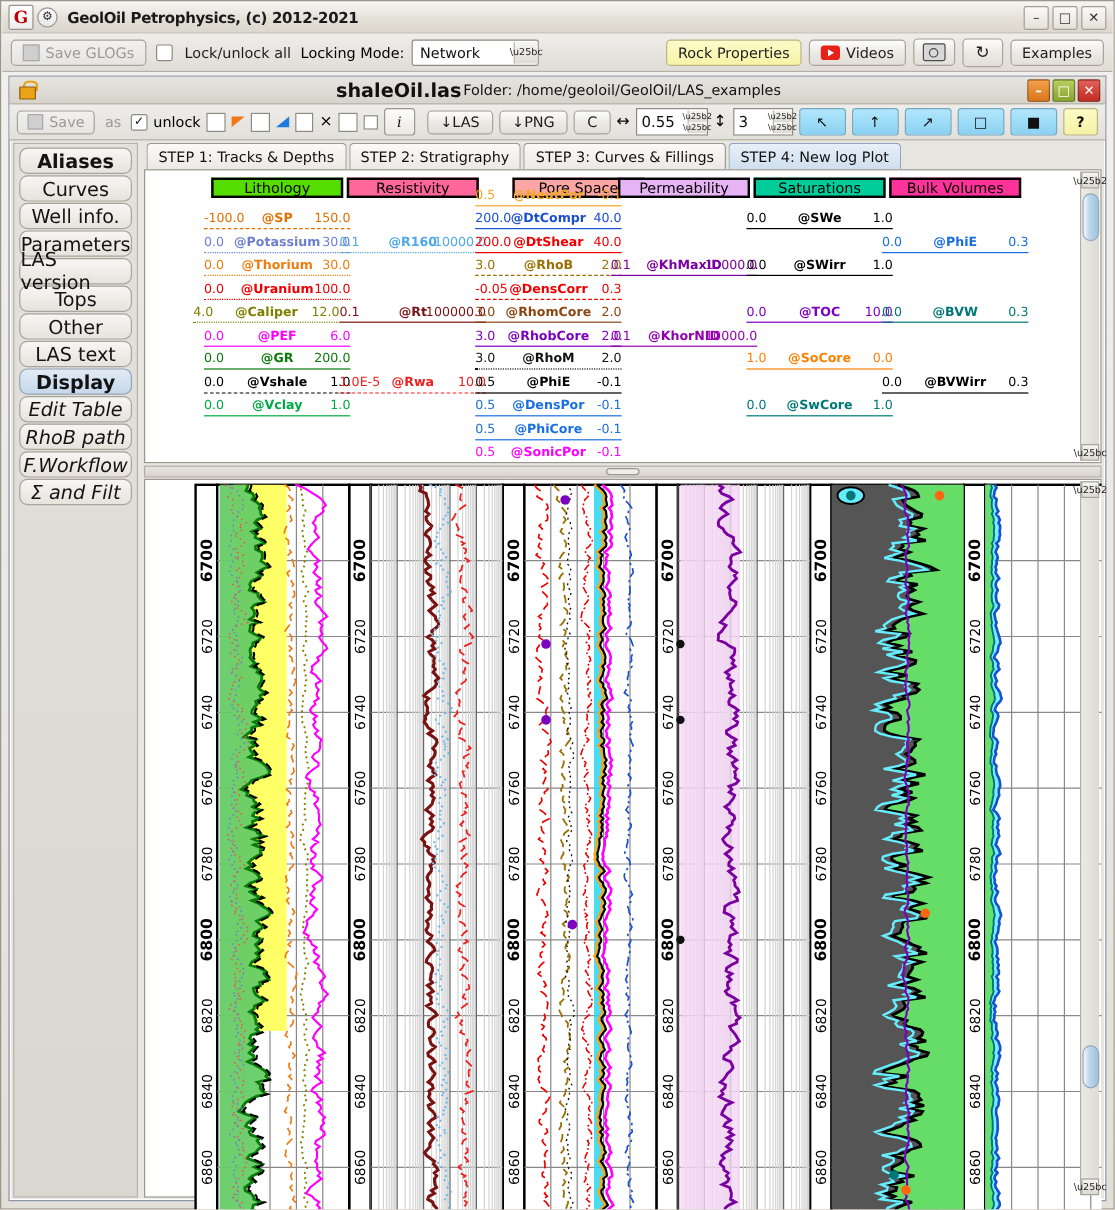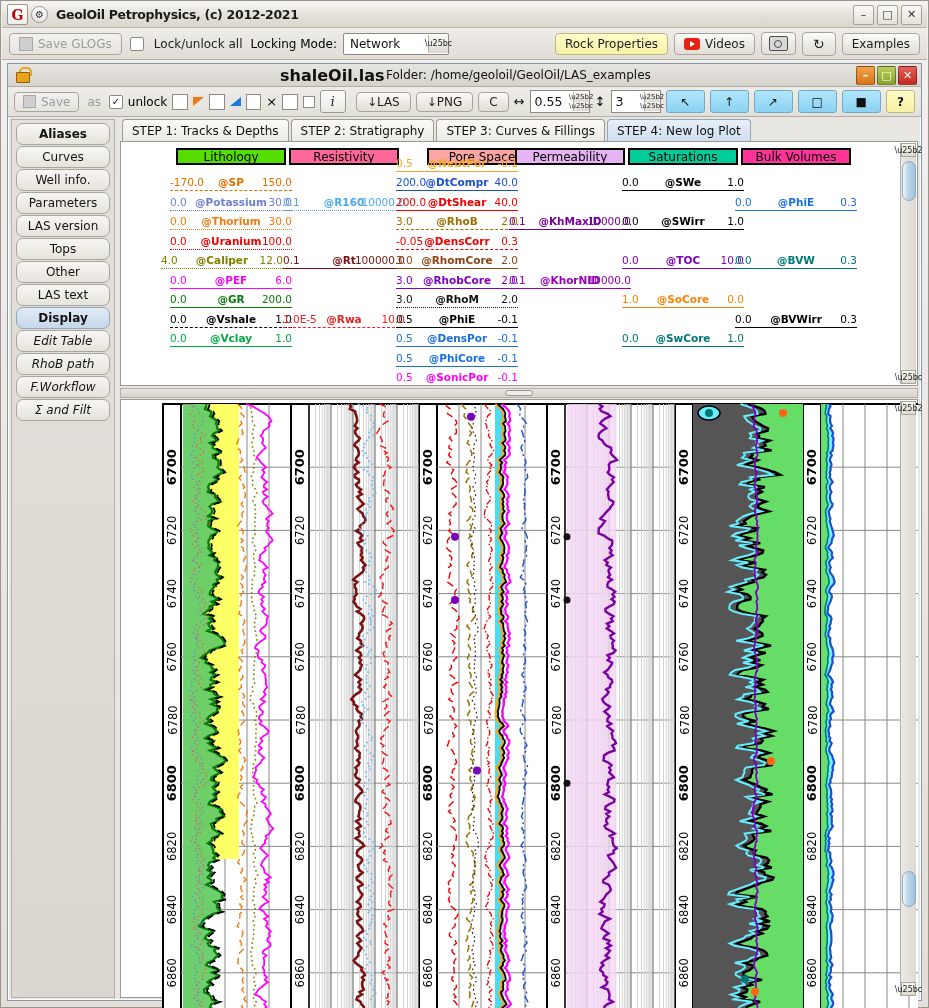--- a/index.html
+++ b/index.html
@@ -94,21 +94,21 @@
   .spin .sa div{flex:1;background:linear-gradient(#f7f6f3,#dcd9d2);display:flex;
        align-items:center;justify-content:center;font-size:7px;color:#222;}
 
   
   .body-area{position:absolute;left:0;right:0;top:53px;bottom:0;}
   .sidebar{position:absolute;left:3px;top:2px;width:104px;bottom:2px;
        background:linear-gradient(#e3e1db,#dad7d0);border:1px solid #b6b1a8;box-sizing:border-box;
        padding-top:2px;}
   .sbitem{height:20px;margin:1px 4px;border:1px solid #a9a59d;border-radius:7px;
        background:linear-gradient(#f7f6f3,#e6e3dc);display:flex;align-items:center;
-       justify-content:center;font-size:12px;color:#131313;}
+       justify-content:center;font-size:16px;color:#131313;}
   .sbitem.sel{background:linear-gradient(#e1ebf6,#c6d7ea);border-color:#8fa6bd;font-weight:bold;text-align:center;}
   .sbitem.bold{font-weight:bold;}
   .sbitem.ital{font-style:italic;}
 
   
   .content{position:absolute;left:110px;right:3px;top:0;bottom:2px;}
   .tabrow{display:flex;height:24px;align-items:flex-end;padding-left:4px;}
   .tab{border:1px solid #9e9a92;border-bottom:none;border-radius:4px 4px 0 0;
        background:linear-gradient(#fbfaf8,#ebe9e4);padding:4px 9px 3px;font-size:12px;
        color:#111;margin-right:2px;}
@@ -342,21 +342,21 @@
                 <div class="trk-hdr" style="left: 394px; width: 110px; background: rgb(230, 179, 245);">
                   <span>Permeability</span>
                 </div>
                 <div class="trk-hdr" style="left: 507px; width: 110px; background: rgb(0, 204, 153);">
                   <span>Saturations</span>
                 </div>
                 <div class="trk-hdr" style="left: 620px; width: 110px; background: rgb(255, 51, 153);">
                   <span>Bulk Volumes</span>
                 </div>
                 <div class="curve" style="left: 49px; width: 122px; top: 34px; color: rgb(224, 112, 0);">
-                  <span class="lo">-170.0</span>
+                  <span class="lo">-100.0</span>
                   <span class="nm">@SP</span>
                   <span class="hi">150.0</span>
                   <span class="ln" style="border-top: 1.6px dashed rgb(224, 112, 0);"></span>
                 </div>
                 <div class="curve" style="left: 49px; width: 122px; top: 53.5px; color: rgb(111, 127, 208);">
                   <span class="lo">0.0</span>
                   <span class="nm">@Potassium</span>
                   <span class="hi">30.0</span>
                   <span class="ln" style="border-top: 1.6px dotted rgb(111, 127, 208);"></span>
                 </div>

